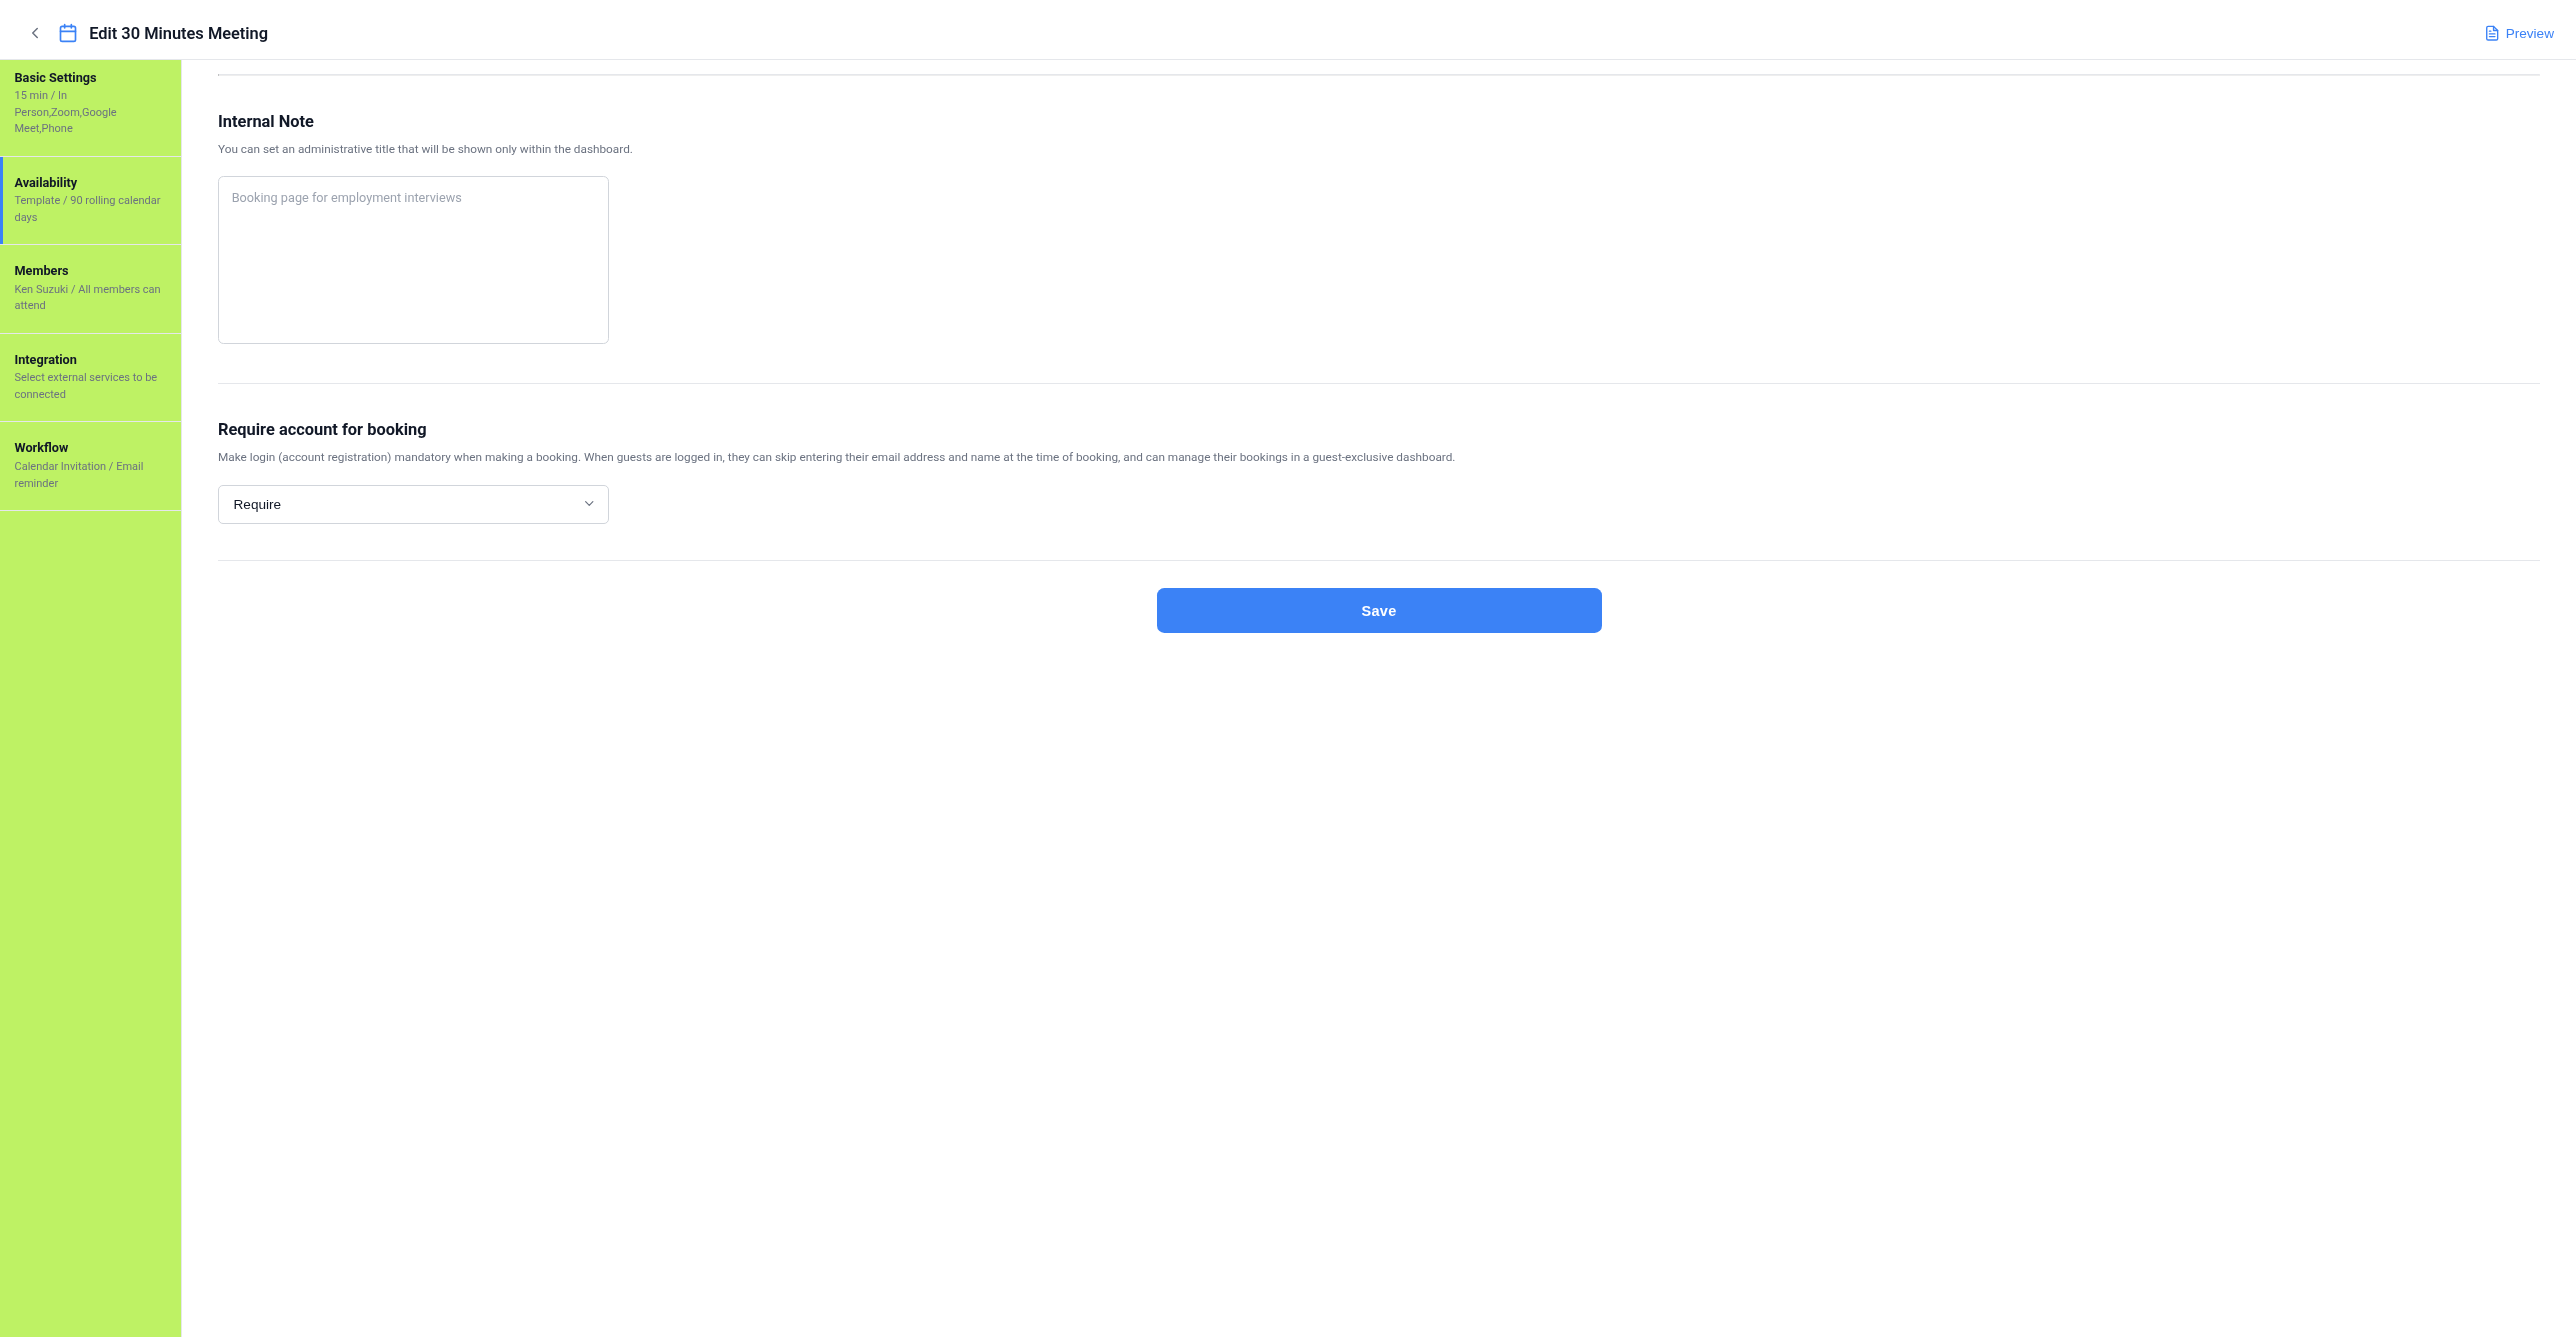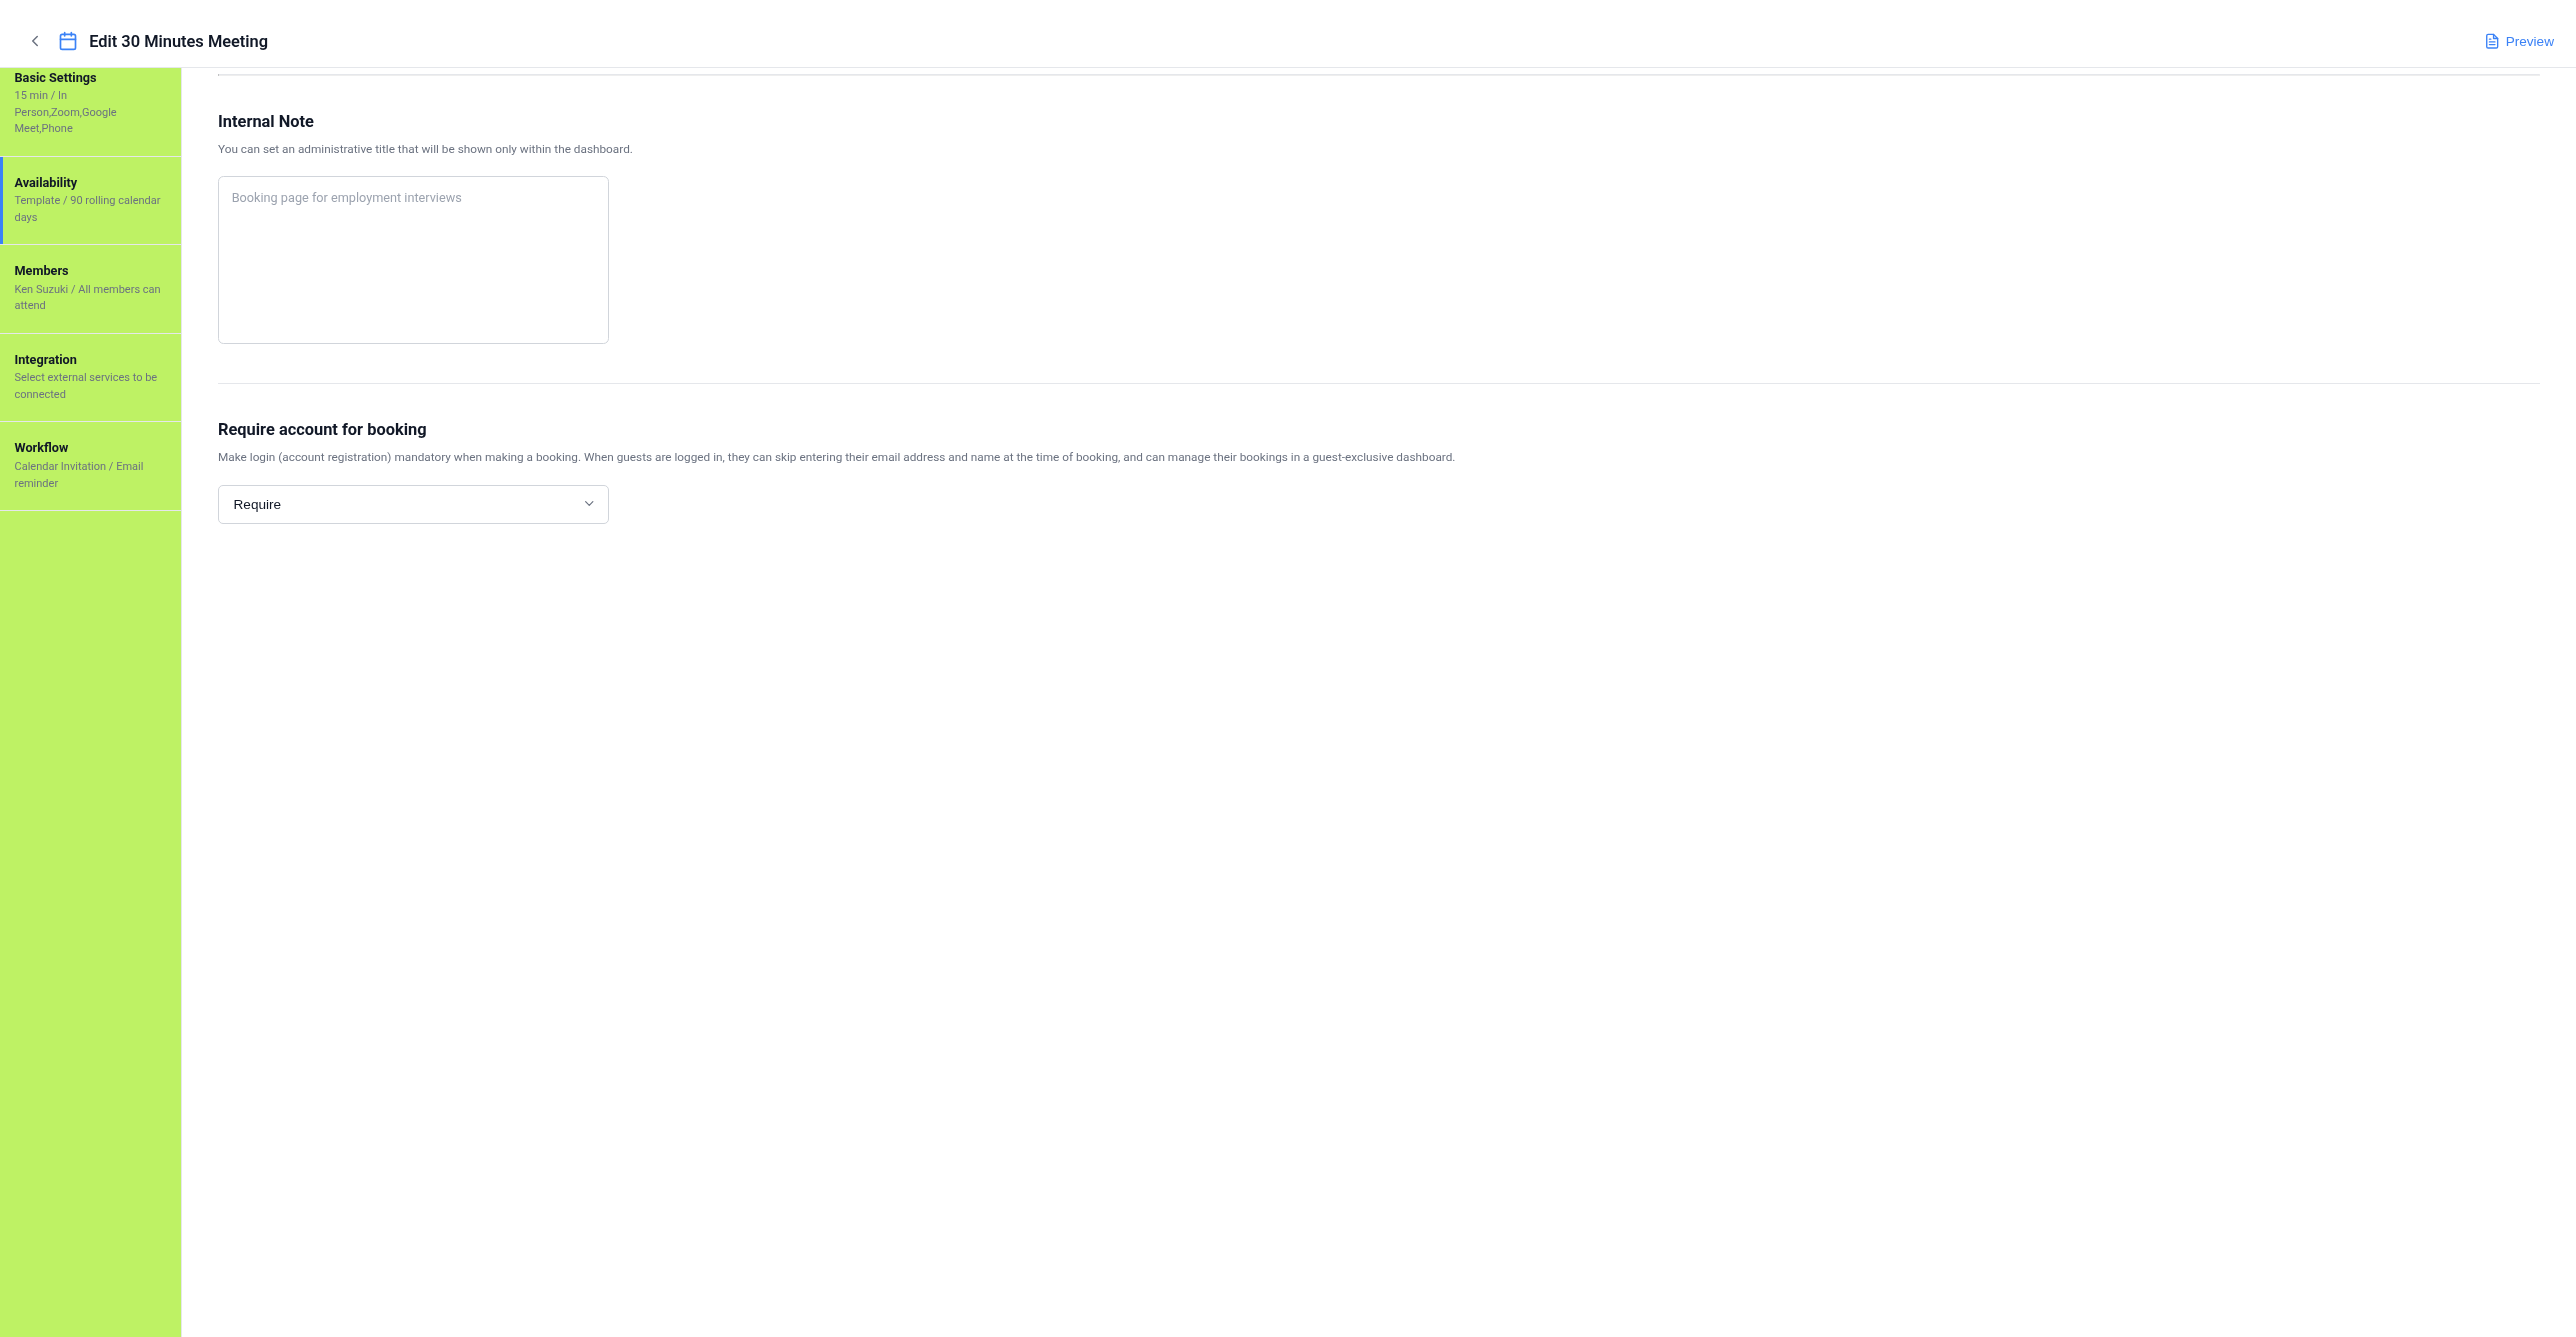--- a/index.html
+++ b/index.html
@@ -17,21 +17,21 @@
 
     
     .header {
       display: flex;
       align-items: center;
       justify-content: space-between;
       padding: 12.7px 22px;
       border-bottom: 0.9px solid #e5e7eb;
       background: #fff;
       position: sticky;
-      top: 16px;
+      top: 8px;
       z-index: 100;
     }
 
     .header-left {
       display: flex;
       align-items: center;
       gap: 11px;
     }
 
     .back-btn {
@@ -310,16 +310,19 @@
           <option value="not-required">Not required</option>
         </select>
         <span class="select-arrow">
           <svg width="14.5" height="14.5" viewBox="0 0 24 24" fill="none" stroke="currentColor" stroke-width="2" stroke-linecap="round" stroke-linejoin="round">
             <polyline points="6 9 12 15 18 9"></polyline>
           </svg>
         </span>
       </div>
     </div>
 
+    <div class="save-section">
+      <button class="save-btn">Save</button>
+    </div>
 
   </main>
 </div>
 
 
 </body></html>

